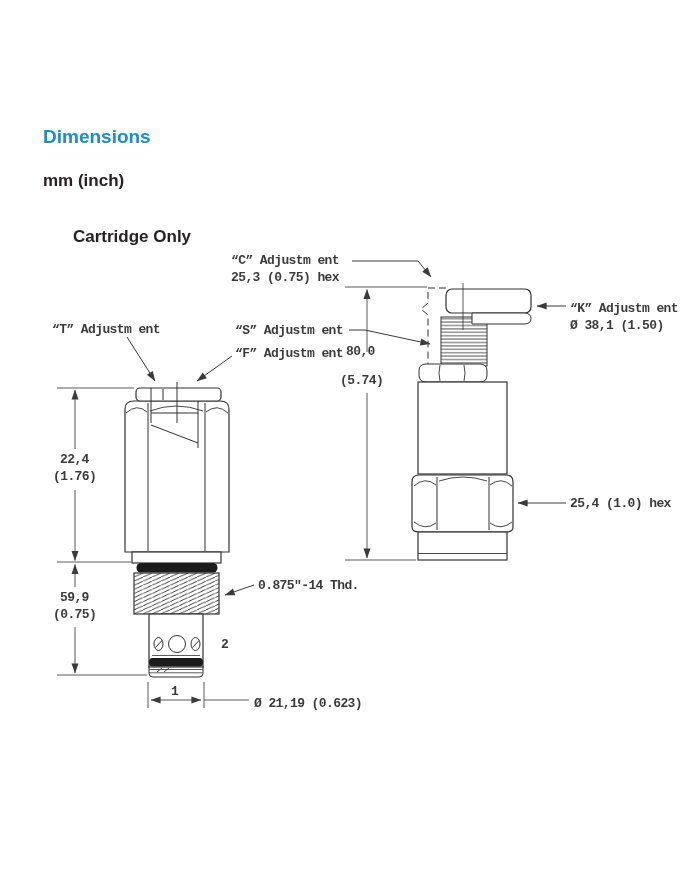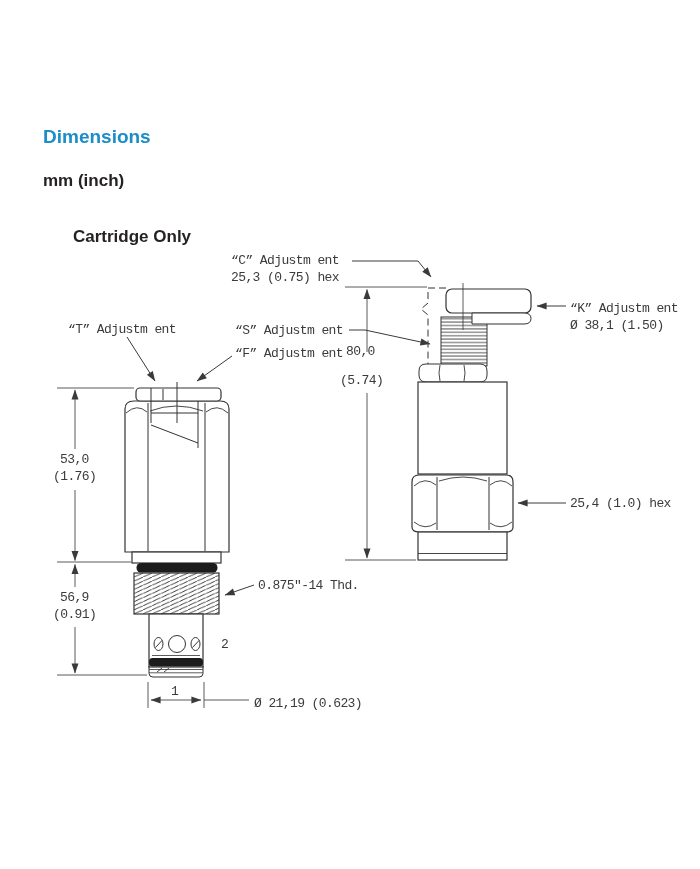--- a/index.html
+++ b/index.html
@@ -5,21 +5,21 @@
   html,body{margin:0;padding:0;}
   body{
     width:700px;height:869px;background:#ffffff;position:relative;
     font-family:"Liberation Sans",sans-serif;overflow:hidden;
   }
   .hdr-title{position:absolute;left:43px;top:126px;font-size:19px;font-weight:600;color:#1b8dc9;}
   .hdr-sub{position:absolute;left:43px;top:171px;font-size:17px;font-weight:600;color:#262223;}
   .hdr-section{position:absolute;left:43px;top:227px;font-size:17px;font-weight:700;color:#262223;margin-left:30px;}
   .lbl{
     position:absolute;font-family:"Liberation Mono","DejaVu Sans Mono",monospace;
-    font-size:13px;line-height:1.25;color:#3b3b3b;letter-spacing:-0.6px;white-space:pre;
+    font-size:13px;line-height:1.25;color:#3b3b3b;letter-spacing:-0.6px;white-space:pre;font-weight:bold;
   }
   svg{position:absolute;left:0;top:0;}
 </style>
 </head>
 <body>
 
 <div class="hdr-title">Dimensions</div>
 <div class="hdr-sub">mm (inch)</div>
 <div class="hdr-section">Cartridge Only</div>
 
@@ -122,29 +122,29 @@
     <path d="M232,356 L197,381" marker-end="url(#arr)"></path>
     <path d="M127,337 L155,381" marker-end="url(#arr)"></path>
     <path d="M566,306 L537,306" marker-end="url(#arr)"></path>
     <path d="M566,503 L518,503" marker-end="url(#arr)"></path>
     <path d="M254,585 L225,595" marker-end="url(#arr)"></path>
   </g>
 </svg>
 
 <span class="lbl" style="left:231px;top:253px">“C” Adjustm ent</span>
 <span class="lbl" style="left:231px;top:270px">25,3 (0.75) hex</span>
-<span class="lbl" style="left:68px;top:322px">“T” Adjustm ent</span>
+<span class="lbl" style="left:52px;top:322px">“T” Adjustm ent</span>
 <span class="lbl" style="left:235px;top:323px">“S” Adjustm ent</span>
 <span class="lbl" style="left:235px;top:346px">“F” Adjustm ent</span>
 <span class="lbl" style="left:570px;top:301px">“K” Adjustm ent</span>
 <span class="lbl" style="left:570px;top:318px">Ø 38,1 (1.50)</span>
 <span class="lbl" style="left:570px;top:496px">25,4 (1.0) hex</span>
 <span class="lbl" style="left:258px;top:578px">0.875"-14 Thd.</span>
 <span class="lbl" style="left:254px;top:696px">Ø 21,19 (0.623)</span>
 
-<span class="lbl" style="left:60px;top:452px">53,0</span>
+<span class="lbl" style="left:60px;top:452px">22,4</span>
 <span class="lbl" style="left:53px;top:469px">(1.76)</span>
-<span class="lbl" style="left:60px;top:590px">56,9</span>
-<span class="lbl" style="left:53px;top:607px">(0.91)</span>
+<span class="lbl" style="left:60px;top:590px">59,9</span>
+<span class="lbl" style="left:53px;top:607px">(0.75)</span>
 <span class="lbl" style="left:346px;top:344px">80,0</span>
 <span class="lbl" style="left:340px;top:373px">(5.74)</span>
 <span class="lbl" style="left:221px;top:637px">2</span>
 <span class="lbl" style="left:171px;top:684px">1</span>
 
 </body></html>

